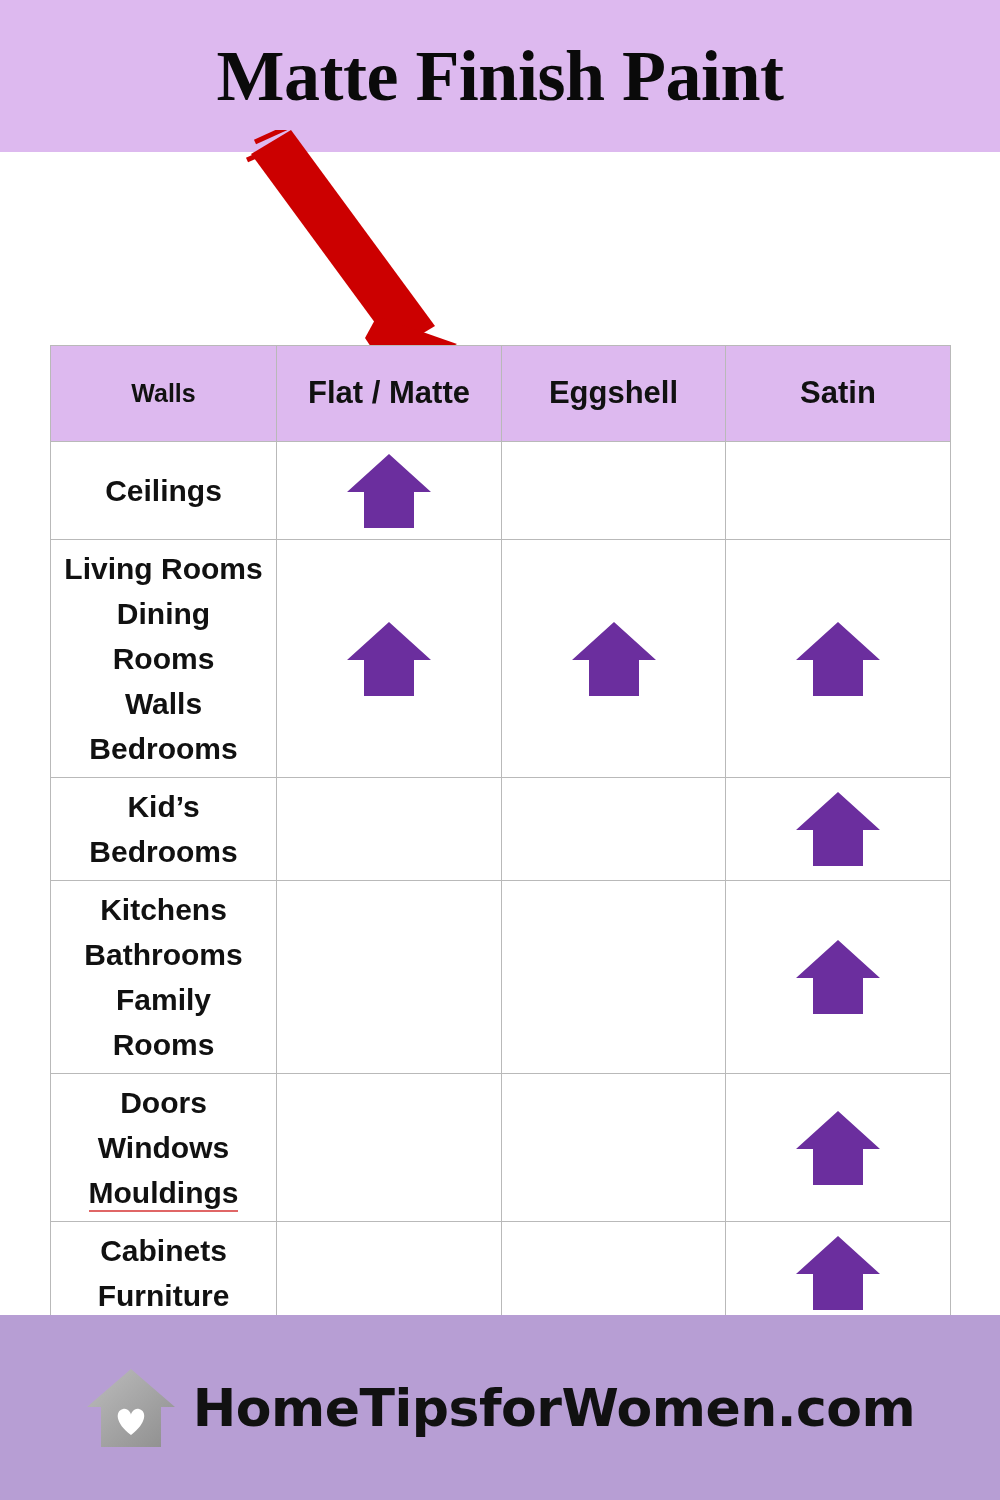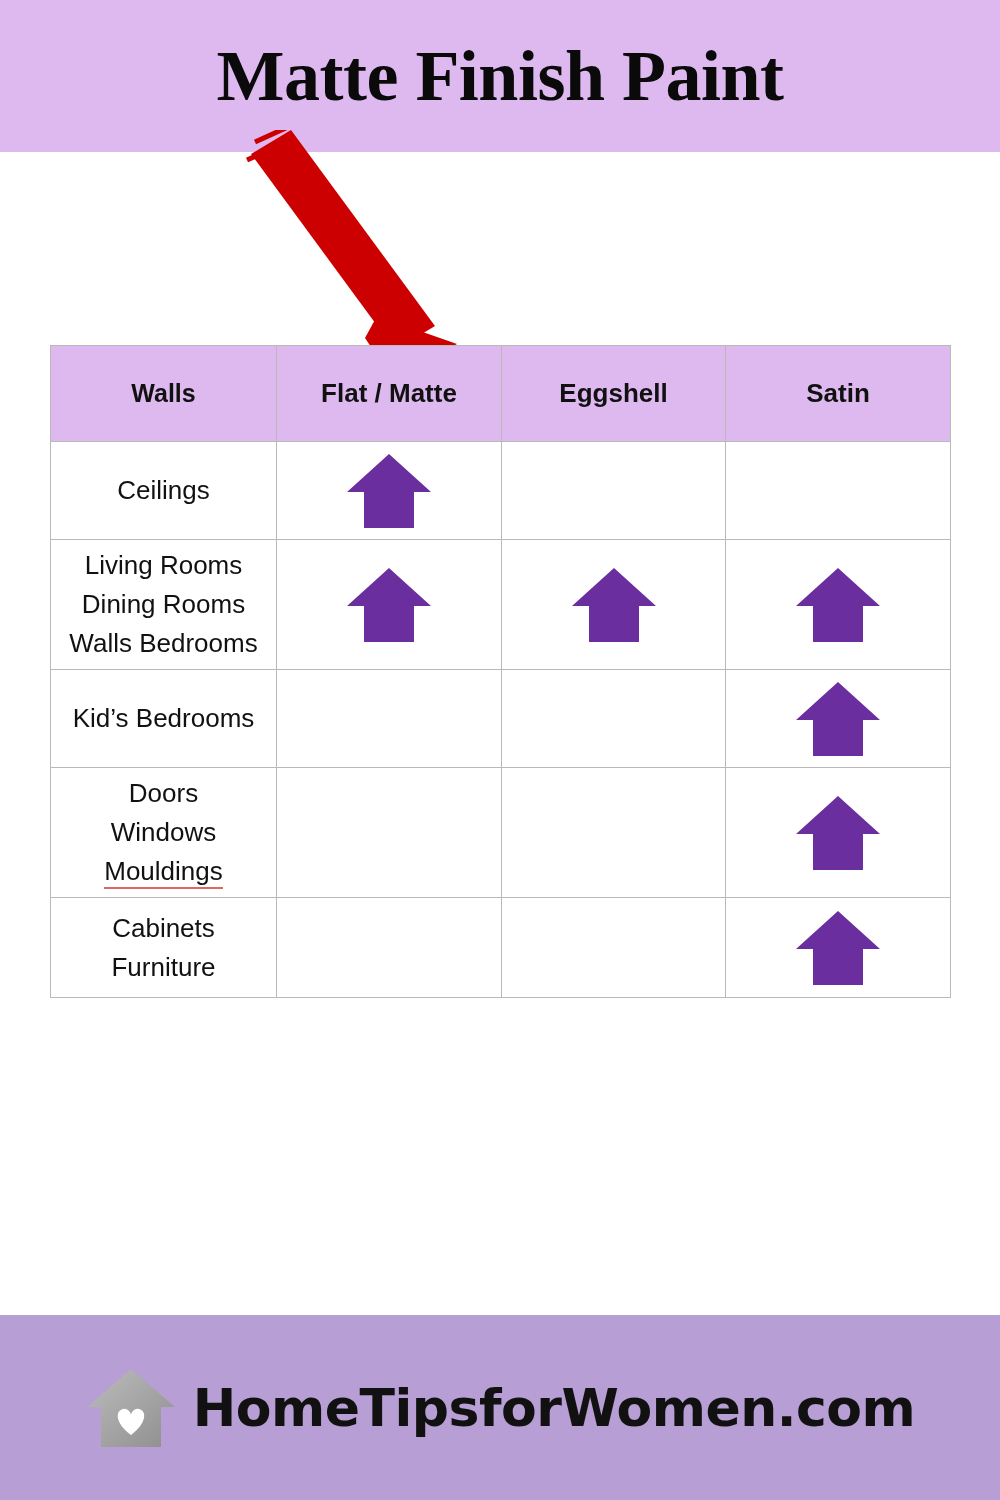--- a/index.html
+++ b/index.html
@@ -67,34 +67,34 @@
     padding: 8px;
   }
   col.c0 { width: 226px; }
   col.c1 { width: 225px; }
   col.c2 { width: 224px; }
   col.c3 { width: 225px; }
 
   tr.header-row td {
     background: #ddb9ef;
     height: 96px;
-    font-size: 26px;
+    font-size: 31px;
     font-weight: 700;
     color: #111;
     line-height: 1.25;
   }
   tr.header-row td.label-cell { font-size: 25px; }
 
   tr.data-row td {
     background: #ffffff;
     height: 98px;
   }
   tr.data-row td.label-cell {
-    font-size: 26px;
-    font-weight: 400;
+    font-size: 30px;
+    font-weight: 700;
     color: #111;
     line-height: 1.5;
     padding: 6px 12px;
   }
   tr.tall td { height: 100px; }
 
   .house-cell { position: relative; }
   .house {
     display: inline-block;
     width: 86px;
@@ -225,20 +225,36 @@
           <td class="house-cell">
             <span class="house">
               <svg width="86" height="78" viewBox="0 0 86 78">
                   <path d="M43 2 L85 40 L68 40 L68 76 L18 76 L18 40 L1 40 Z" fill="#6b2e9e"></path>
                 </svg>
             </span>
           </td>
         </tr>
 
 
+        <tr class="data-row tall">
+          <td class="label-cell">
+            <div>Kitchens</div>
+            <div>Bathrooms</div>
+            <div>Family Rooms</div>
+          </td>
+          <td class="house-cell"></td>
+          <td class="house-cell"></td>
+          <td class="house-cell">
+            <span class="house">
+              <svg width="86" height="78" viewBox="0 0 86 78">
+                  <path d="M43 2 L85 40 L68 40 L68 76 L18 76 L18 40 L1 40 Z" fill="#6b2e9e"></path>
+                </svg>
+            </span>
+          </td>
+        </tr>
 
 
         <tr class="data-row tall">
           <td class="label-cell">
             <div>Doors</div>
             <div>Windows</div>
             <div><span class="underline-red">Mouldings</span></div>
           </td>
           <td class="house-cell"></td>
           <td class="house-cell"></td>

